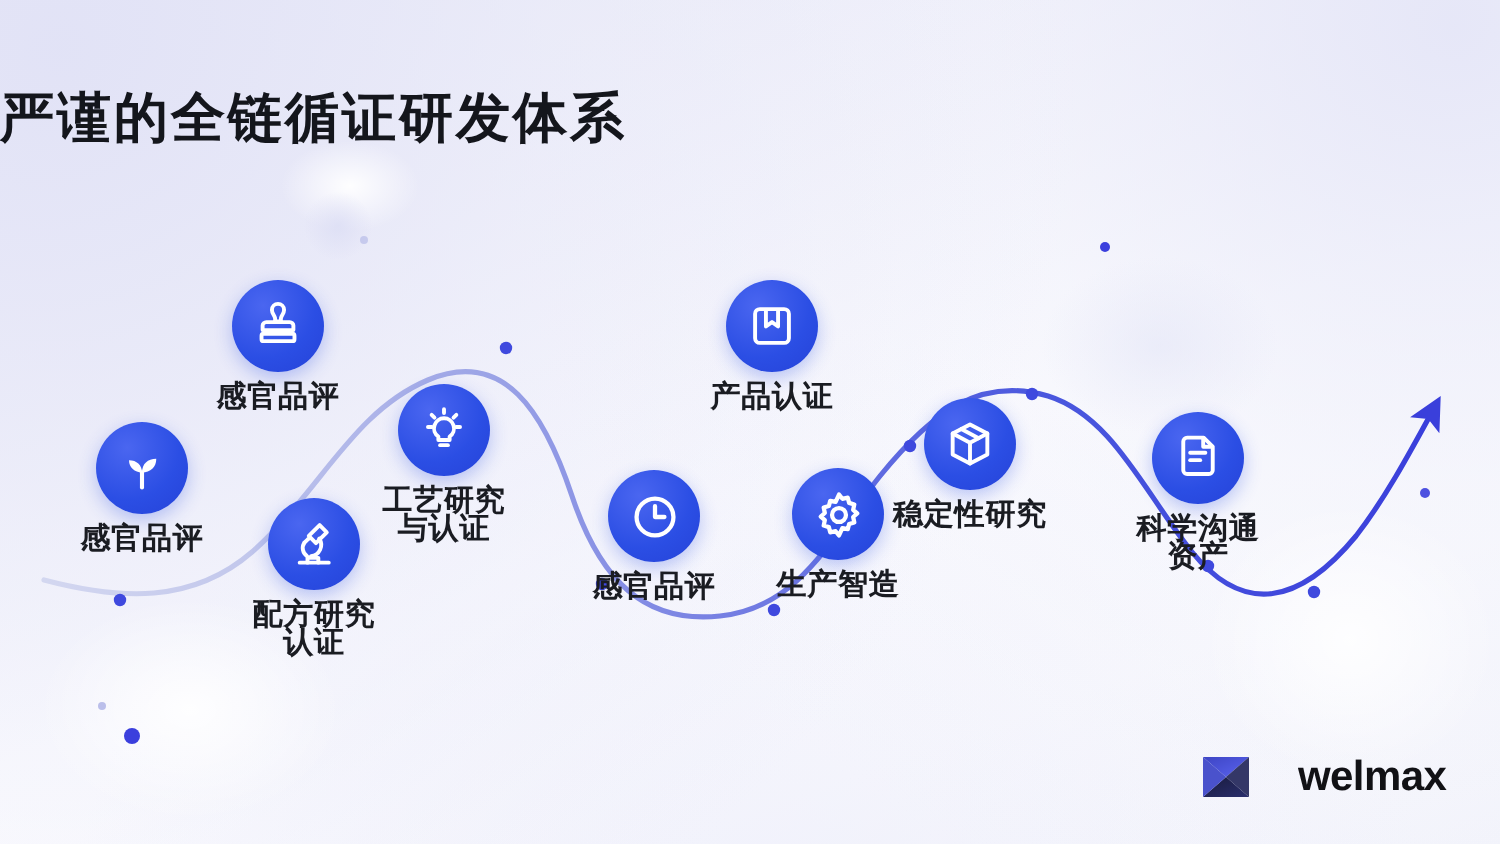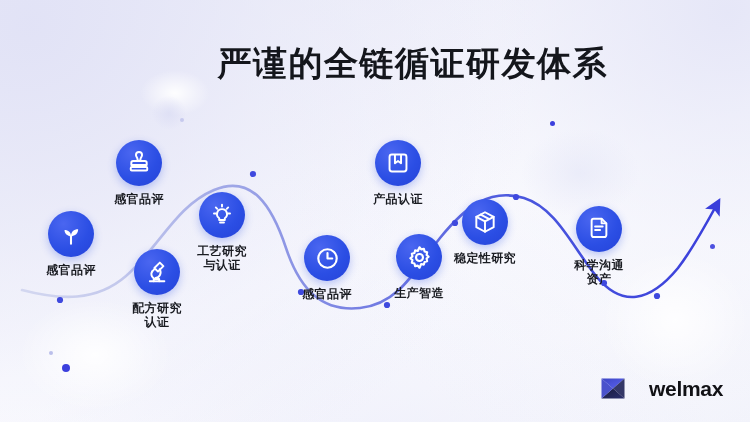--- a/index.html
+++ b/index.html
@@ -63,22 +63,22 @@
     border-radius: 50%;
     pointer-events: none;
   }
 
   
   .title {
     position: absolute;
     left: 0;
     top: 41px;
     width: 608px;
-    text-align: right;
-    font-size: 34px;
+    text-align: left;
+    font-size: 27px;
     font-weight: 700;
     letter-spacing: 1.5px;
     color: #14161c;
     white-space: nowrap;
   }
 
   
   #curve-layer {
     position: absolute;
     left: 0; top: 0;
@@ -101,21 +101,21 @@
     box-shadow: 0 3px 9px rgba(43,78,228,0.30);
     display: flex;
     align-items: center;
     justify-content: center;
   }
   .node-icon svg {
     display: block;
   }
   .node-label {
     margin-top: 6px;
-    font-size: 12px;
+    font-size: 15px;
     font-weight: 700;
     line-height: 14px;
     color: #1a1c22;
     letter-spacing: 0.4px;
     white-space: pre-line;
   }
 
   
   .logo {
     position: absolute;
@@ -231,21 +231,21 @@
       </div>
       <div class="node" style="left: 327px; top: 235px;">
         <div class="node-icon">
           <svg width="27" height="27" viewBox="0 0 24 24" fill="none" stroke="#fff" stroke-width="1.9" stroke-linecap="round" stroke-linejoin="round">
             <circle cx="12" cy="12" r="8.2"></circle>
             <path d="M12 7.2V12h4.2"></path>
           </svg>
         </div>
         <div class="node-label">感官品评</div>
       </div>
-      <div class="node" style="left: 398px; top: 140px;">
+      <div class="node" style="left: 386px; top: 140px;">
         <div class="node-icon">
           <svg width="26" height="26" viewBox="0 0 24 24" fill="none" stroke="#fff" stroke-width="1.8" stroke-linecap="round" stroke-linejoin="round">
             <rect x="4.2" y="4.2" width="15.6" height="15.6" rx="2.2"></rect>
             <path d="M9.2 4.8v7.4l2.8-2 2.8 2V4.8"></path>
           </svg>
         </div>
         <div class="node-label">产品认证</div>
       </div>
       <div class="node" style="left: 419px; top: 234px;">
         <div class="node-icon">

